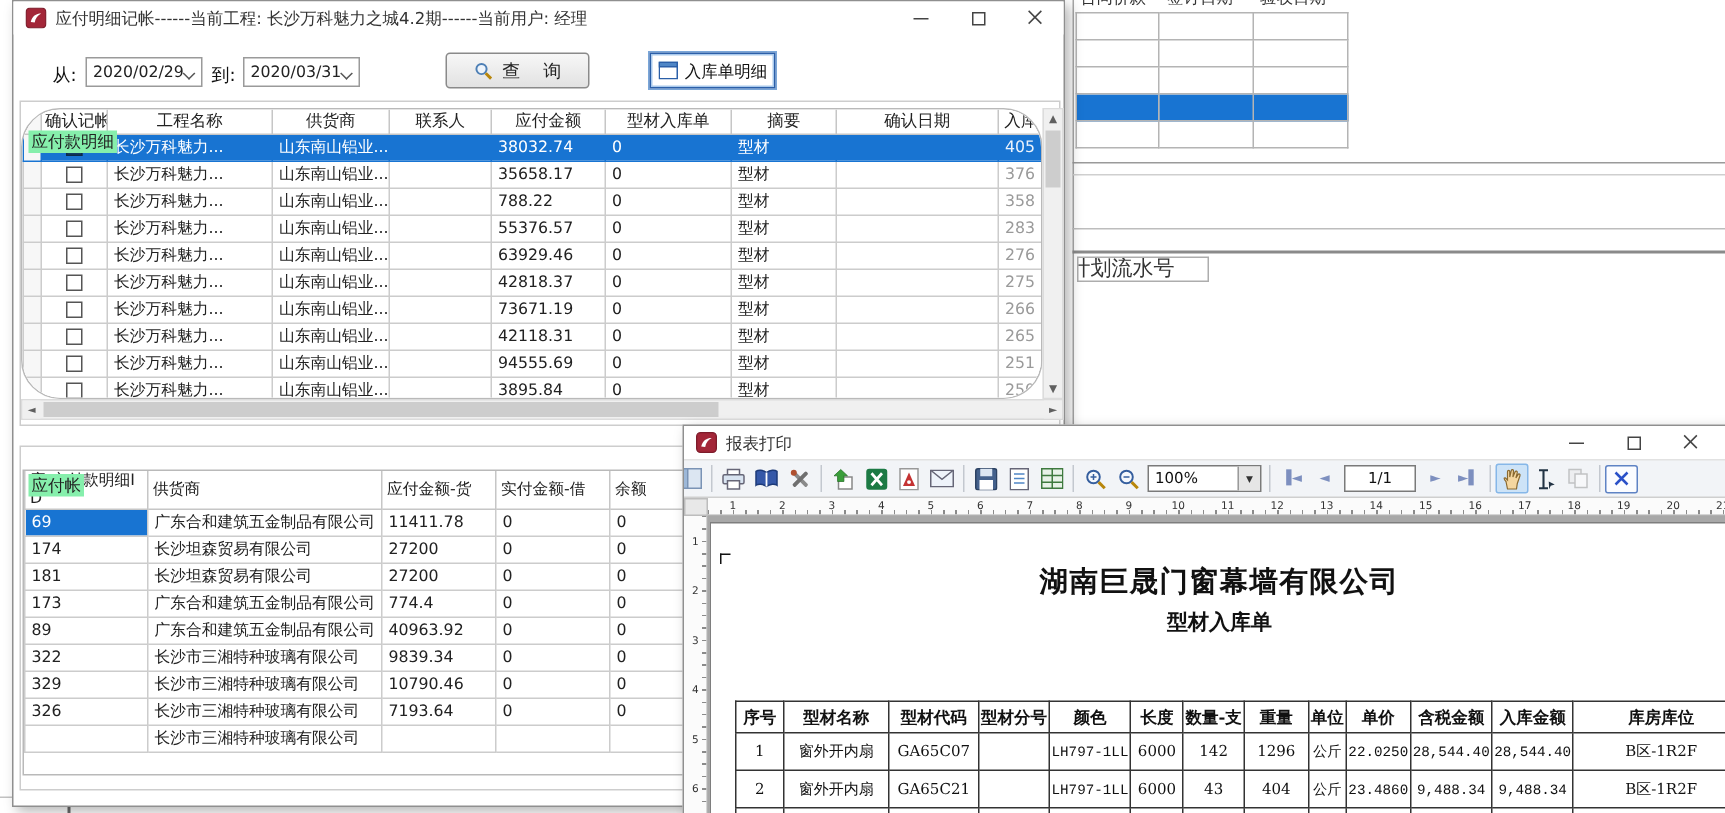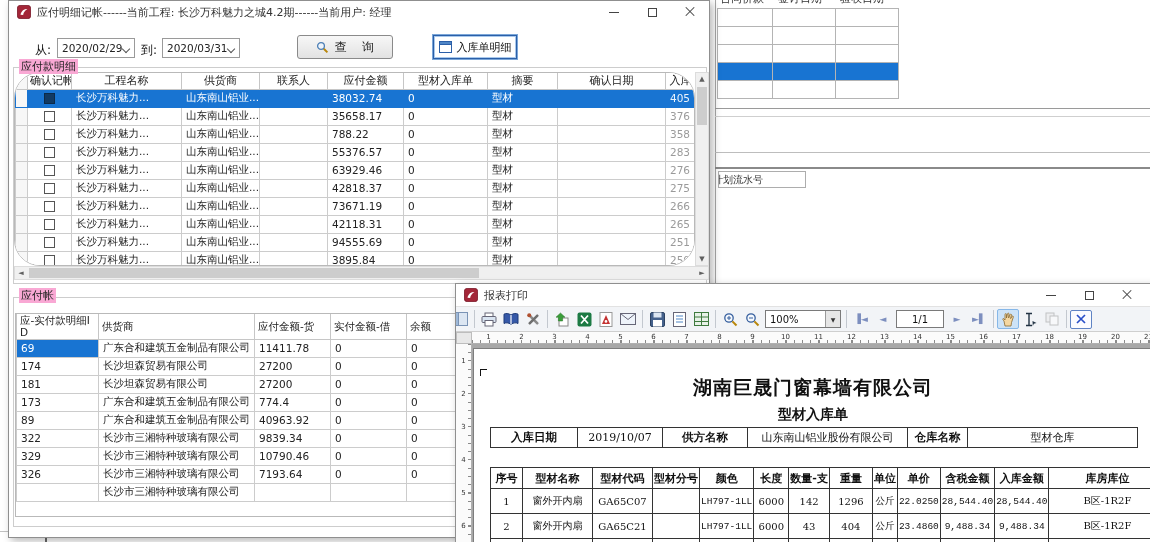--- a/index.html
+++ b/index.html
@@ -8,21 +8,21 @@
   #screen { position:absolute; inset:0; width:1150px; height:542px; overflow:hidden; }
 
   
   .bg-right { position:absolute; left:700px; top:0; width:450px; height:283px; background:#fff; }
   .bg-right .vline { position:absolute; left:15px; top:0; width:1px; height:283px; background:#a8a8a8; }
   .bg-head { position:absolute; top:-9px; font-size:11px; color:#333; white-space:nowrap; }
   .bg-grid { position:absolute; left:17px; top:8px; width:181px; border-collapse:collapse; table-layout:fixed; }
   .bg-grid td { border:1px solid #b4b4b4; height:18px; }
   .bg-grid tr.sel td { background:#1874d2; }
   .bg-line { position:absolute; left:15px; width:435px; background:#9a9a9a; }
-  .serial-box { position:absolute; left:18px; top:171px; width:88px; height:17px; border:1px solid #adadad; font-size:10px; color:#333; overflow:hidden; line-height:15px; text-indent:-6px; white-space:nowrap; background:#fff; }
+  .serial-box { position:absolute; left:18px; top:171px; width:88px; height:17px; border:1px solid #adadad; font-size:14px; color:#333; overflow:hidden; line-height:15px; text-indent:-6px; white-space:nowrap; background:#fff; }
   .bottom-line-h { position:absolute; left:0; top:531px; width:456px; height:1px; background:#c2c2c2; }
   .bottom-line-v { position:absolute; left:45px; top:532px; width:2px; height:10px; background:#6a6a6a; }
 
   
   .win { position:absolute; background:#fff; border:1px solid #8f8f8f; box-shadow:3px 3px 8px rgba(0,0,0,.28); }
   .titlebar { position:relative; height:22px; background:#fff; display:flex; align-items:center; }
   .app-ico { width:14px; height:14px; margin-left:8px; flex:0 0 auto; }
   .title-text { font-size:11px; color:#333; margin-left:6px; white-space:nowrap; overflow:hidden; }
   .winbtns { position:absolute; top:0; right:0; height:22px; display:flex; }
   .wb { width:38px; height:22px; display:flex; align-items:center; justify-content:center; }
@@ -33,21 +33,21 @@
   .wb-close i::before { transform:rotate(45deg); } .wb-close i::after { transform:rotate(-45deg); }
 
   
   #win1 { left:8px; top:0; width:702px; height:538px; }
   .ctl-label { position:absolute; font-size:12px; color:#111; }
   .combo { position:absolute; width:78px; height:20px; border:1px solid #9a9a9a; background:#fff; font-size:10.5px; color:#222; display:flex; align-items:center; padding-left:4px; }
   .combo .chev { position:absolute; right:4px; top:7px; width:7px; height:7px; }
   .chev::before { content:""; position:absolute; left:0; top:0; width:5px; height:5px; border-right:1px solid #555; border-bottom:1px solid #555; transform:rotate(45deg); }
   .btn-query { position:absolute; left:288px; top:34px; width:96px; height:24px; border:1px solid #8a8a8a; border-radius:3px; background:linear-gradient(#f7f7f7,#e2e2e2); display:flex; align-items:center; justify-content:center; font-size:12px; color:#222; white-space:pre; gap:6px; }
   .btn-inbound { position:absolute; left:424px; top:34px; width:84px; height:24px; background:#fff; border:1px solid #2b5fa8; box-shadow:inset 0 0 0 1px #a9c9ec, 0 0 0 1px #7aa6d8; display:flex; align-items:center; justify-content:center; gap:5px; font-size:11px; color:#111; }
-  .grp-label { position:absolute; font-size:11px; color:#222; background:#f9a8d4; padding:0 2px; z-index:3; }
+  .grp-label { position:absolute; font-size:11px; color:#222; background:#86efac; padding:0 2px; z-index:3;margin-top:28px; }
   .grpbox { position:absolute; border:1px solid #cdcdcd; background:#fff; }
 
   table.grid { border-collapse:collapse; table-layout:fixed; background:#fff; width:100%; }
   table.grid th { font-weight:normal; font-size:11px; color:#222; border:1px solid #c6c6c6; border-top:none; height:16px; background:#fff; padding:0 2px; white-space:nowrap; overflow:hidden; text-align:center; }
   table.grid td { font-size:10.5px; color:#222; border:1px solid #cccccc; height:18px; padding:0 4px; white-space:nowrap; overflow:hidden; background:#fff; }
   table.grid tr.sel td { background:#1874d2; color:#fff; border-color:#1874d2; }
   table.grid td.dim { color:#9a9a9a; }
   table.grid tr.sel td.dim { color:#eaf2fb; }
   .rowhdr { background:#f7f7f7 !important; }
   .chk-cell { text-align:center; }
@@ -673,28 +673,20 @@
         <table class="rep-info">
           <colgroup>
             <col style="width:87px">
               <col style="width:85px">
               <col style="width:85px">
               <col style="width:160px">
               <col style="width:60px">
               <col style="width:170px">
           </colgroup>
           <tbody>
-          <tr>
-            <td class="lbl">入库日期</td>
-            <td>2019/10/07</td>
-            <td class="lbl">供方名称</td>
-            <td>山东南山铝业股份有限公司</td>
-            <td class="lbl">仓库名称</td>
-            <td>型材仓库</td>
-          </tr>
         </tbody>
           </table>
 
         <table class="rep-detail">
           <colgroup>
             <col style="width:32px">
               <col style="width:70px">
               <col style="width:60px">
               <col style="width:42px">
               <col style="width:45px">

